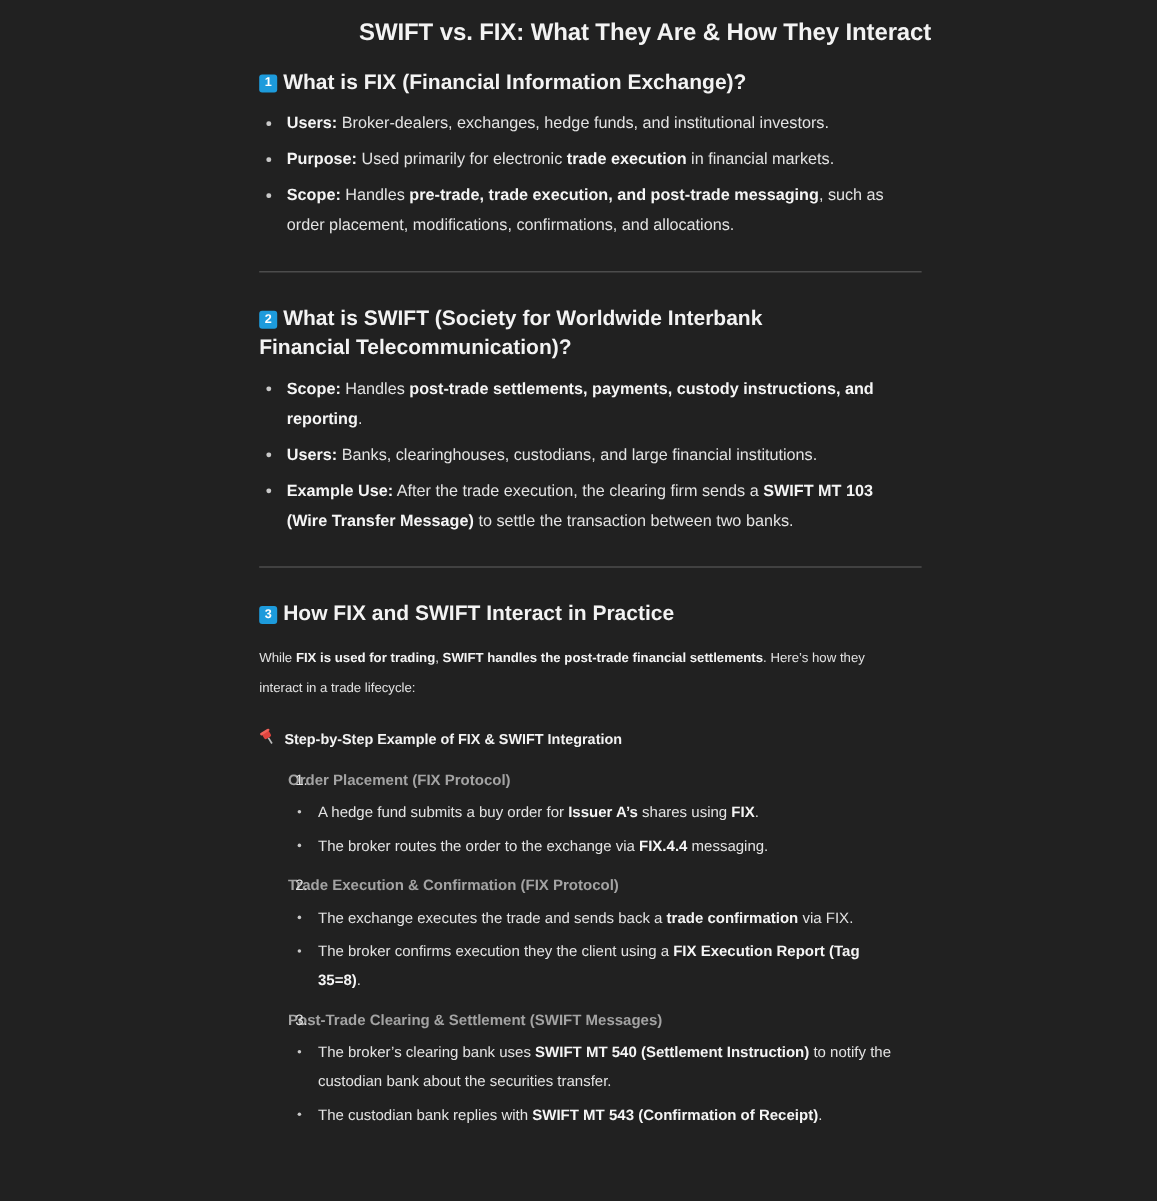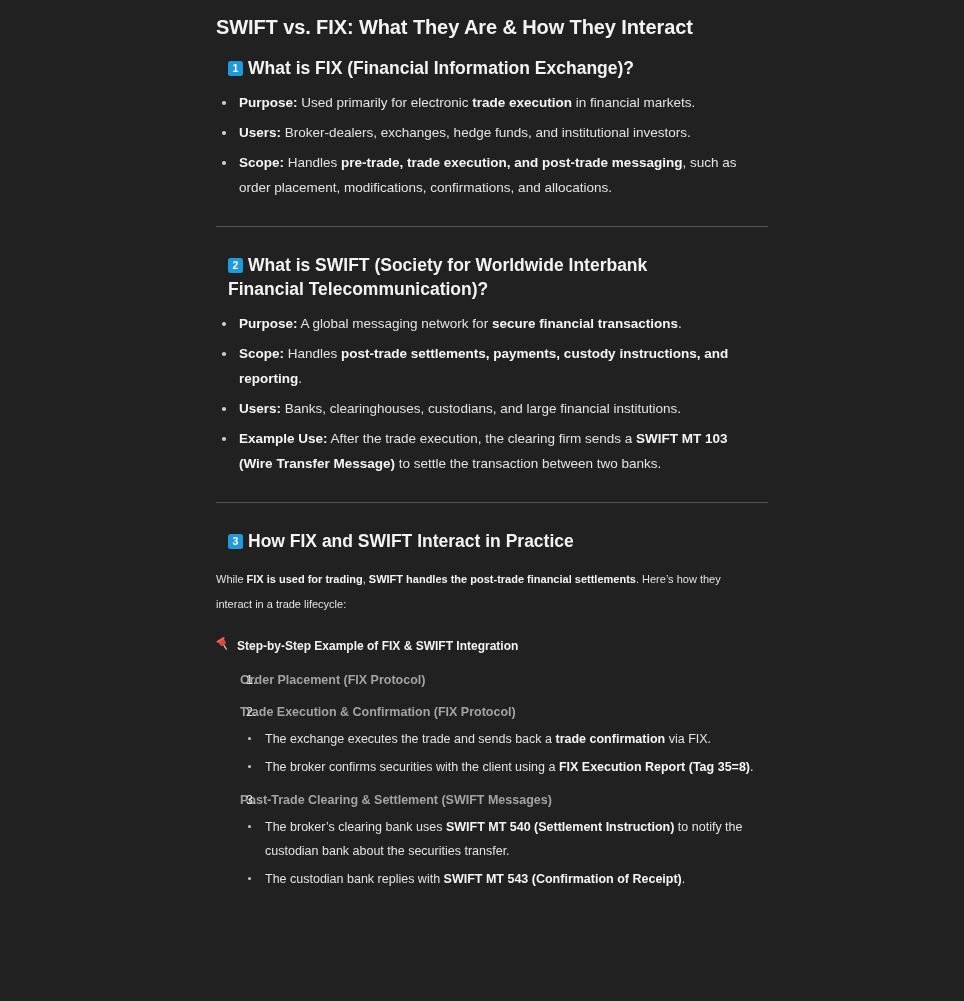--- a/index.html
+++ b/index.html
@@ -29,27 +29,28 @@
 
   
   .doc-title {
     font-size: 20px;
     font-weight: bold;
     line-height: 26px;
     letter-spacing: -0.1px;
     color: #f3f3f3;
     margin: 14px 0 0 0;
     white-space: nowrap;
+    text-align: right;
   }
   .section-heading {
     font-size: 17.5px;
     font-weight: bold;
     line-height: 24px;
     color: #f3f3f3;
-    margin: 16px 0 0 12px;
+    margin: 16px 0 0 0;
   }
   .section-heading.wrap { width: 440px; }
   .badge {
     display: inline-block;
     background: #1d9bdc;
     color: #ffffff;
     font-size: 10.5px;
     font-weight: bold;
     line-height: 14px;
     width: 15px;
@@ -183,57 +184,58 @@
 
 <div class="page">
   <div class="content">
 
     <h1 class="doc-title">SWIFT vs. FIX: What They Are &amp; How They Interact</h1>
 
     <div id="sections-root">
         <section>
           <h2 class="section-heading"><span class="badge">1</span><span>What is FIX (Financial Information Exchange)?</span></h2>
           <ul class="bullets">
+            <li><b>Users:</b><span> Broker-dealers, exchanges, hedge funds, and institutional investors.</span></li>
             <li><b>Purpose:</b><span> Used primarily for electronic </span><b>trade execution</b><span> in financial markets.</span></li>
-            <li><b>Users:</b><span> Broker-dealers, exchanges, hedge funds, and institutional investors.</span></li>
             <li><b>Scope:</b><span> Handles </span><b>pre-trade, trade execution, and post-trade messaging</b><span>, such as order placement, modifications, confirmations, and allocations.</span></li>
           </ul>
         </section>
         <div class="divider"></div>
         <section>
           <h2 class="section-heading wrap"><span class="badge">2</span><span>What is SWIFT (Society for Worldwide Interbank Financial Telecommunication)?</span></h2>
           <ul class="bullets">
-            <li><b>Purpose:</b><span> A global messaging network for </span><b>secure financial transactions</b><span>.</span></li>
             <li><b>Scope:</b><span> Handles </span><b>post-trade settlements, payments, custody instructions, and reporting</b><span>.</span></li>
             <li><b>Users:</b><span> Banks, clearinghouses, custodians, and large financial institutions.</span></li>
             <li><b>Example Use:</b><span> After the trade execution, the clearing firm sends a </span><b>SWIFT MT 103 (Wire Transfer Message)</b><span> to settle the transaction between two banks.</span></li>
           </ul>
         </section>
         <div class="divider"></div>
         <section>
           <h2 class="section-heading"><span class="badge">3</span><span>How FIX and SWIFT Interact in Practice</span></h2>
           <p class="para"><span>While </span><b>FIX is used for trading</b><span>, </span><b>SWIFT handles the post-trade financial settlements</b><span>. Here’s how they interact in a trade lifecycle:</span></p>
           <h3 class="sub-heading"><span class="pin-icon"><svg width="15" height="15" viewBox="0 0 16 16">
                 <g transform="rotate(-32 8 8)">
                   <rect x="7.2" y="8.2" width="1.5" height="6.2" fill="#bdbdbd"></rect>
                   <rect x="4.6" y="2.2" width="6.8" height="6.2" rx="1.6" fill="#e0443e"></rect>
                   <rect x="3.3" y="1.1" width="9.4" height="2.3" rx="1.1" fill="#f06159"></rect>
                 </g>
               </svg></span><span>Step-by-Step Example of FIX &amp; SWIFT Integration</span></h3>
           <ol class="steps">
             <li class="step">
               <div class="step-title">Order Placement (FIX Protocol)</div>
               <ul class="subbullets">
+                <li><span>A hedge fund submits a buy order for </span><b>Issuer A’s</b><span> shares using </span><b>FIX</b><span>.</span></li>
+                <li><span>The broker routes the order to the exchange via </span><b>FIX.4.4</b><span> messaging.</span></li>
               </ul>
             </li>
             <li class="step">
               <div class="step-title">Trade Execution &amp; Confirmation (FIX Protocol)</div>
               <ul class="subbullets">
                 <li><span>The exchange executes the trade and sends back a </span><b>trade confirmation</b><span> via FIX.</span></li>
-                <li><span>The broker confirms securities with the client using a </span><b>FIX Execution Report (Tag 35=8)</b><span>.</span></li>
+                <li><span>The broker confirms execution they the client using a </span><b>FIX Execution Report (Tag 35=8)</b><span>.</span></li>
               </ul>
             </li>
             <li class="step">
               <div class="step-title">Post-Trade Clearing &amp; Settlement (SWIFT Messages)</div>
               <ul class="subbullets">
                 <li><span>The broker’s clearing bank uses </span><b>SWIFT MT 540 (Settlement Instruction)</b><span> to notify the custodian bank about the securities transfer.</span></li>
                 <li><span>The custodian bank replies with </span><b>SWIFT MT 543 (Confirmation of Receipt)</b><span>.</span></li>
               </ul>
             </li>
           </ol>

